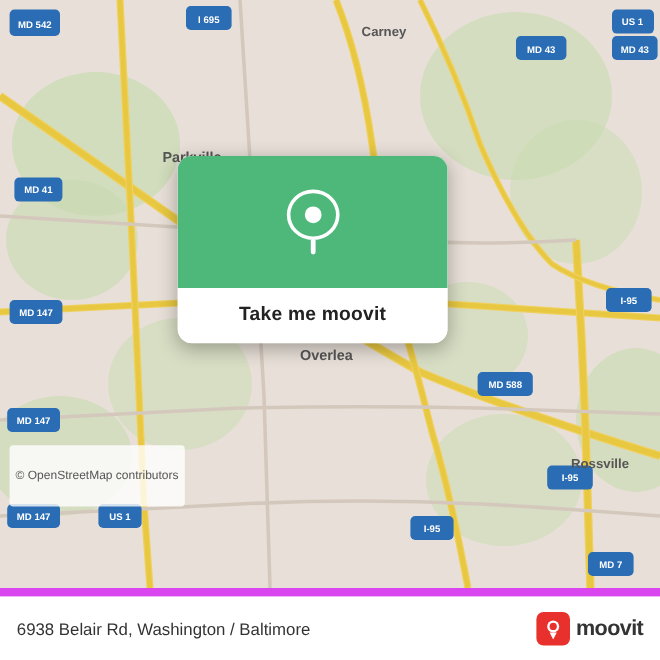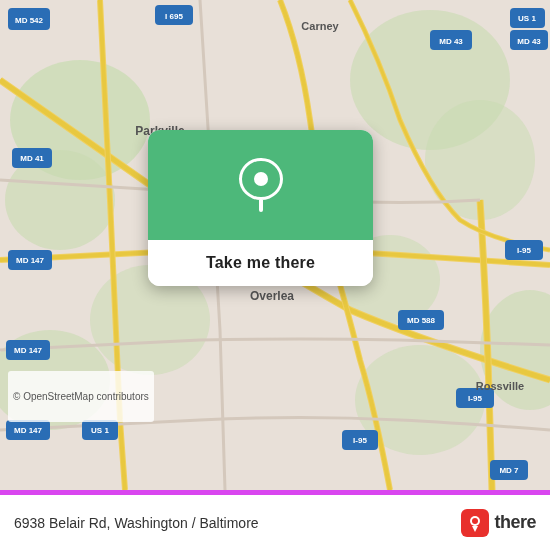--- a/index.html
+++ b/index.html
@@ -96,21 +96,21 @@
       cursor: pointer;
       text-align: center;
       letter-spacing: 0.2px;
     }
 
     
     #footer-bar {
       width: 550px;
       height: 60px;
       background: white;
-      border-top: 5px solid #d946ef;
+      border-top: 7px solid #d946ef;
       display: flex;
       align-items: center;
       justify-content: space-between;
       padding: 0 14px;
       position: absolute;
       bottom: 0;
       left: 0;
     }
 
     #address-text {
@@ -252,31 +252,31 @@
   <div id="popup-card">
     <div id="popup-map-top">
 
       <div id="location-pin">
         <div class="pin-circle">
           <div class="pin-dot"></div>
         </div>
         <div class="pin-tail"></div>
       </div>
     </div>
-    <button id="take-me-there-btn">Take me there</button>
+    <button id="take-me-there-btn">Take me moovit</button>
   </div>
 
   <div id="osm-credit">© OpenStreetMap contributors</div>
 </div>
 
 <div id="footer-bar">
   <span id="address-text">6938 Belair Rd, Washington / Baltimore</span>
   <div id="moovit-logo">
     <div id="moovit-icon">
       <svg width="18" height="18" viewBox="0 0 18 18" xmlns="http://www.w3.org/2000/svg">
         <circle cx="9" cy="7" r="5" fill="white"></circle>
         <circle cx="9" cy="7" r="3" fill="#e8302c"></circle>
         <polygon points="6,12 9,18 12,12" fill="white"></polygon>
       </svg>
     </div>
-    <span id="moovit-text">there</span>
+    <span id="moovit-text">moovit</span>
   </div>
 </div>
 
 </body></html>

